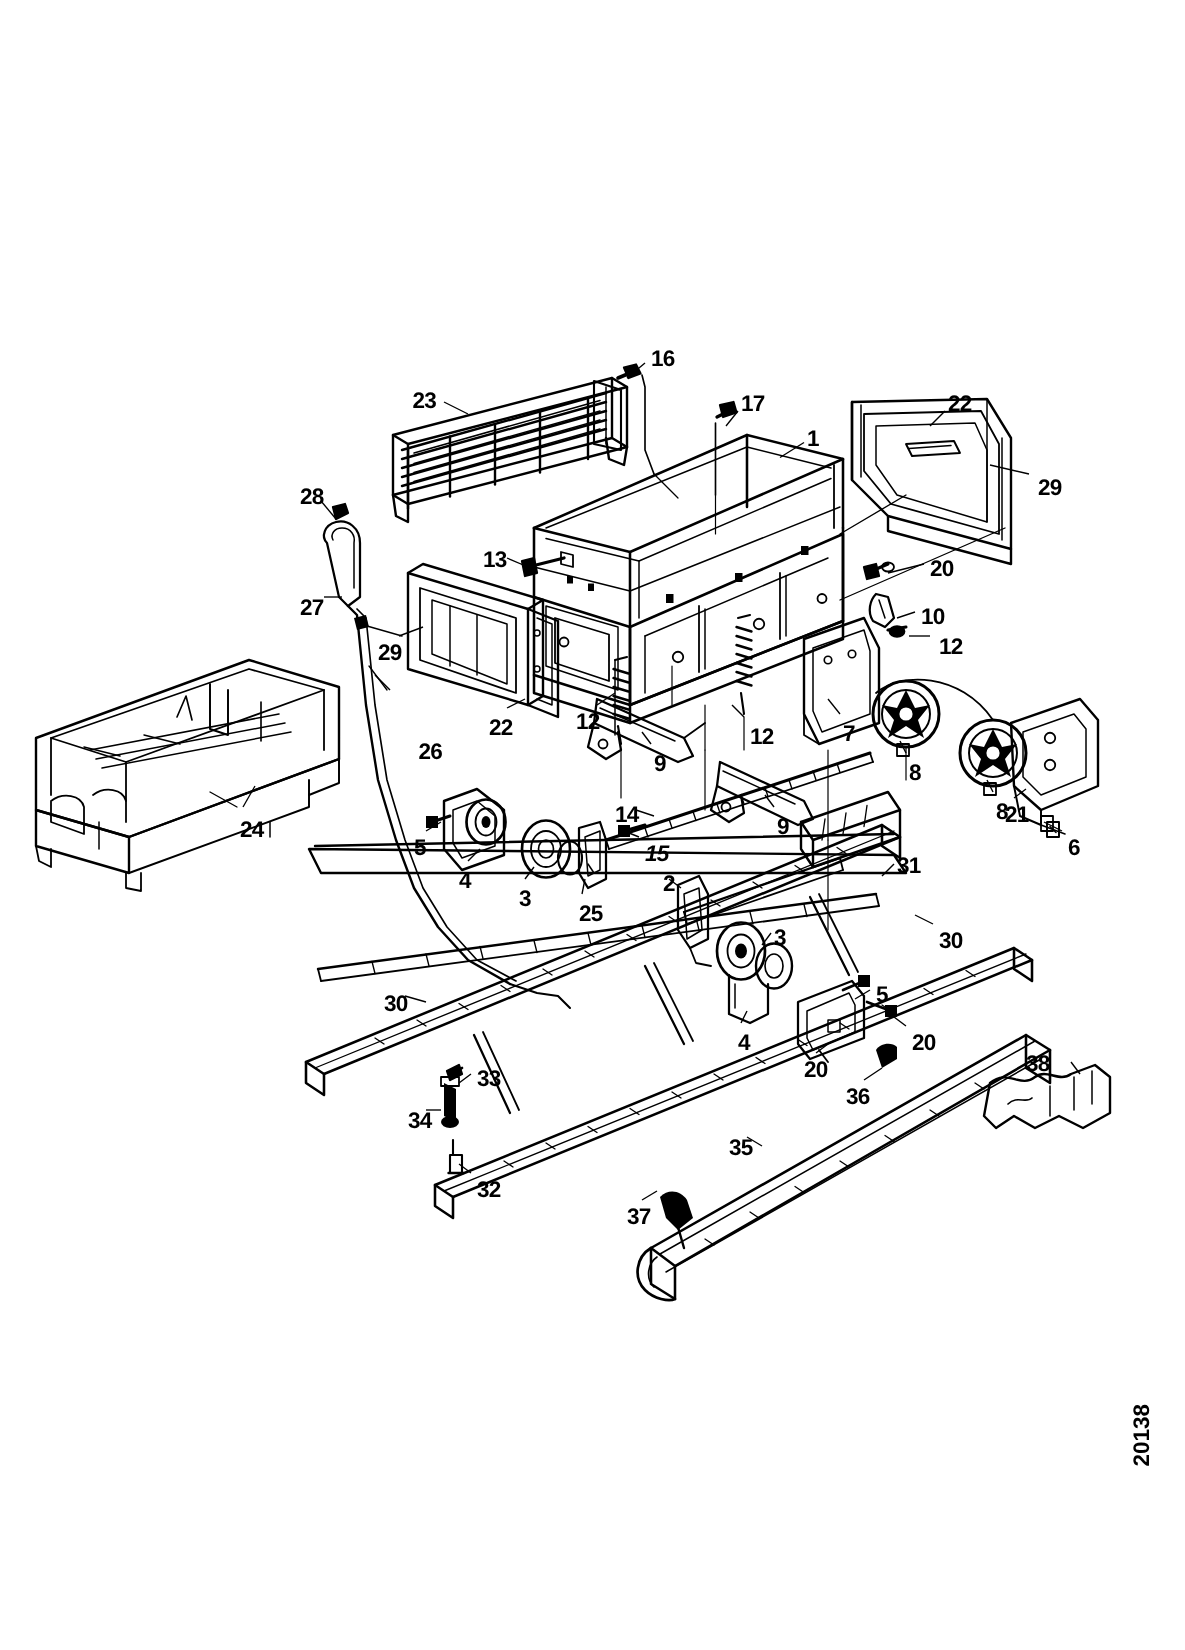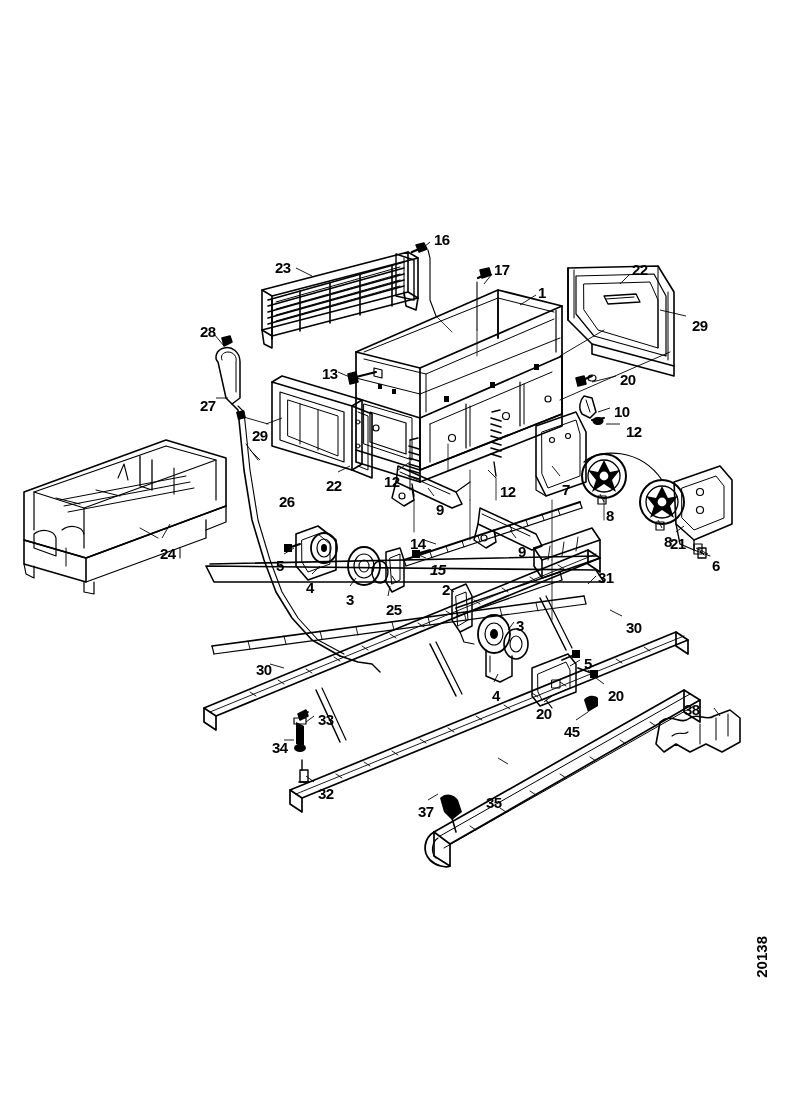--- a/index.html
+++ b/index.html
@@ -542,24 +542,24 @@
       <div class="callout" style="left: 386px; top: 602px;">25</div>
       <div class="callout" style="left: 442px; top: 582px;">2</div>
       <div class="callout" style="left: 598px; top: 570px;">31</div>
       <div class="callout" style="left: 626px; top: 620px;">30</div>
       <div class="callout" style="left: 516px; top: 618px;">3</div>
       <div class="callout" style="left: 584px; top: 656px;">5</div>
       <div class="callout" style="left: 256px; top: 662px;">30</div>
       <div class="callout" style="left: 492px; top: 688px;">4</div>
       <div class="callout" style="left: 608px; top: 688px;">20</div>
       <div class="callout" style="left: 536px; top: 706px;">20</div>
-      <div class="callout" style="left: 564px; top: 724px;">45</div>
+      <div class="callout" style="left: 564px; top: 724px;">36</div>
       <div class="callout" style="left: 318px; top: 712px;">33</div>
       <div class="callout" style="left: 684px; top: 702px;">38</div>
       <div class="callout" style="left: 272px; top: 740px;">34</div>
-      <div class="callout" style="left: 486px; top: 795px;">35</div>
+      <div class="callout" style="left: 486px; top: 758px;">35</div>
       <div class="callout" style="left: 318px; top: 786px;">32</div>
       <div class="callout" style="left: 418px; top: 804px;">37</div>
     </div>
 
   <div id="drawing-id">20138</div>
 
 </div>
 
 </body></html>

